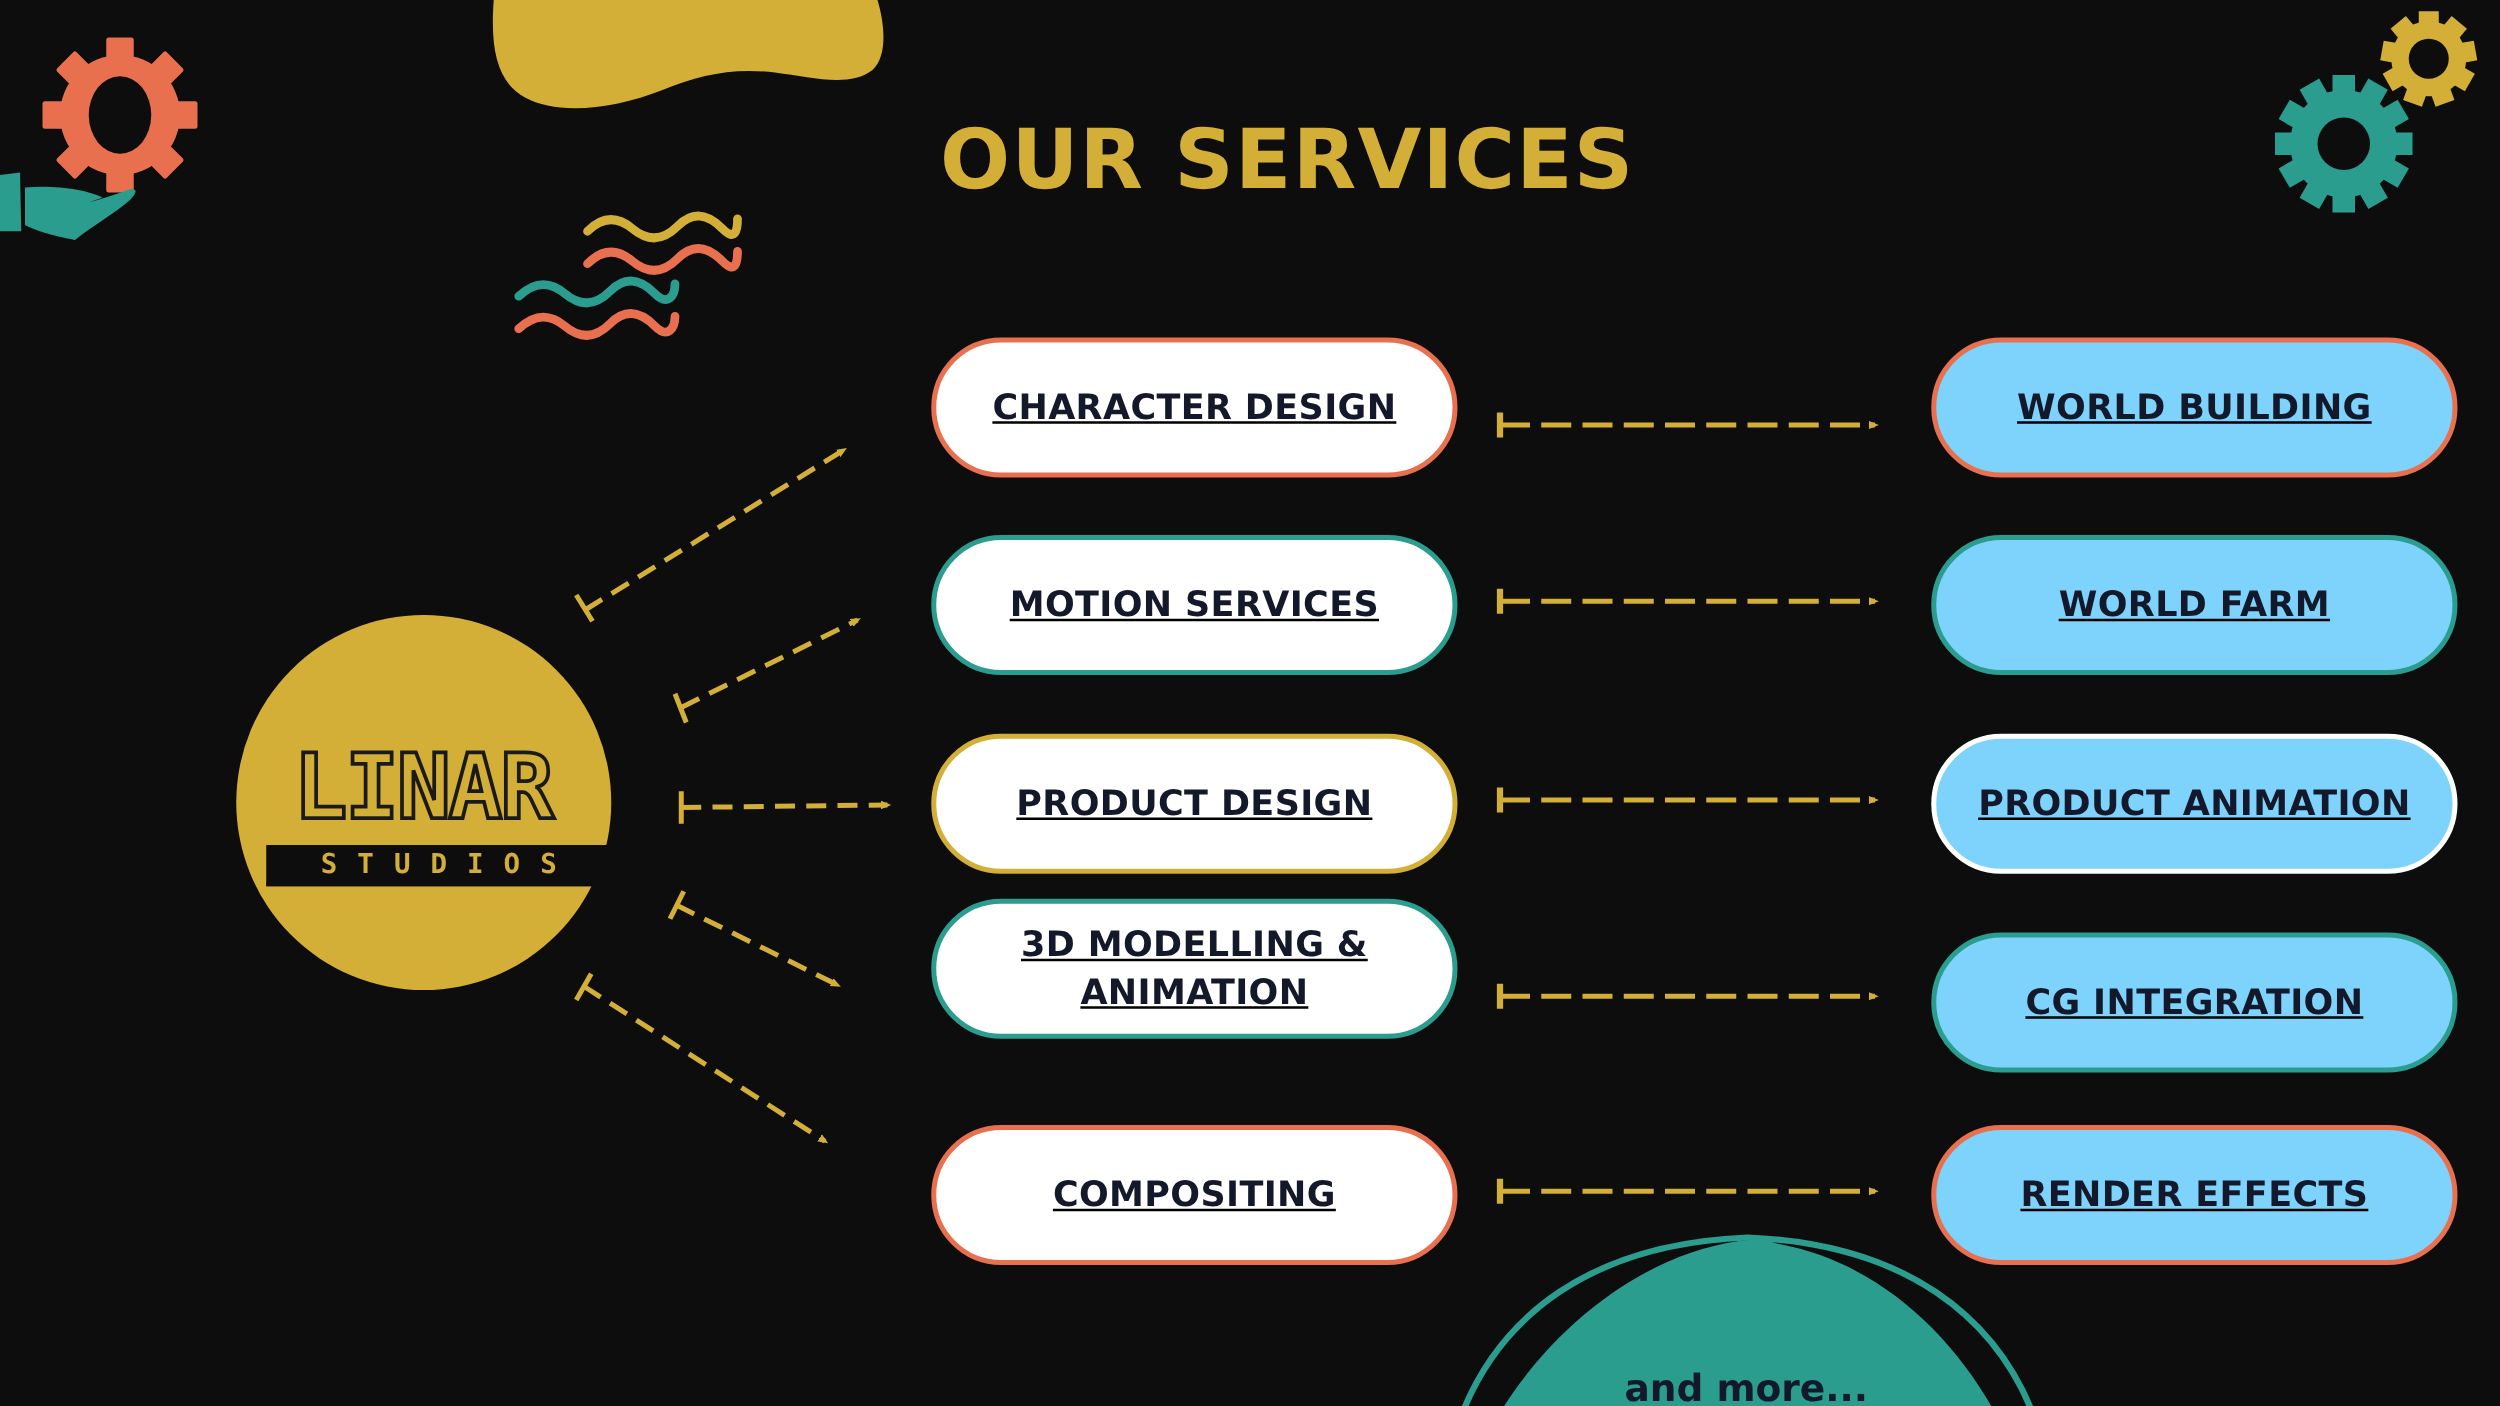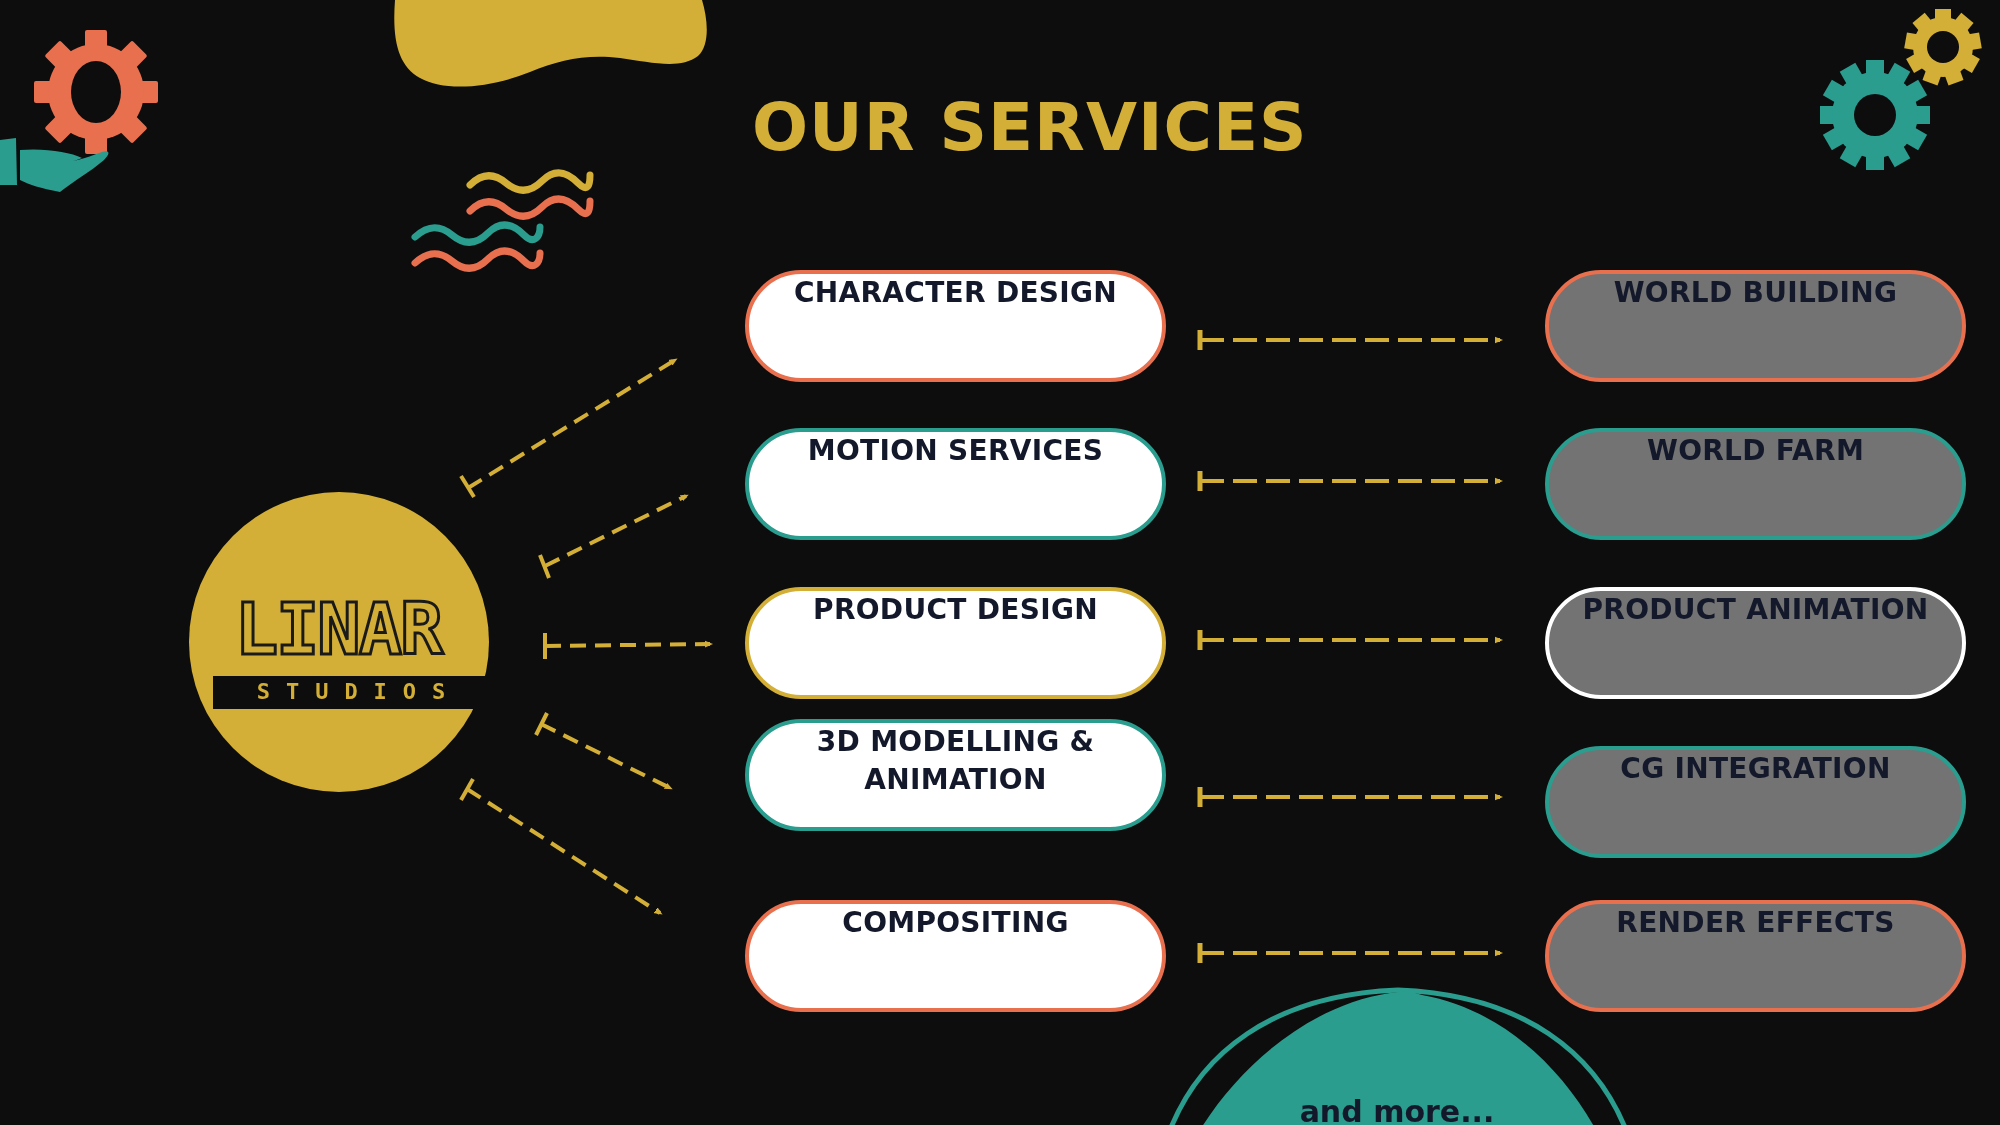--- a/index.html
+++ b/index.html
@@ -1,22 +1,22 @@
 <!DOCTYPE html>
 <html><head>
 <meta charset="utf-8">
 <style>
   html,body{margin:0;padding:0;}
   body{width:2000px;height:1125px;background:#0d0d0d;position:relative;overflow:hidden;font-family:"DejaVu Sans","Liberation Sans",sans-serif;}
   .abs{position:absolute;}
   .title{left:752px;top:88px;width:500px;color:#d4af37;font-size:66px;font-weight:bold;letter-spacing:1px;white-space:nowrap;line-height:80px;}
-  .pill{position:absolute;width:413px;height:104px;border-radius:56px;border:4px solid;display:flex;justify-content:center;text-align:center;box-sizing:content-box;}
+  .pill{position:absolute;width:413px;height:104px;border-radius:56px;border:4px solid;display:flex;align-items:center;justify-content:center;text-align:center;box-sizing:content-box;text-decoration:underline;}
   .pill span{color:#13192b;font-weight:bold;font-size:28px;line-height:38px;letter-spacing:0.3px;}
   .pill.left{left:745px;background:#ffffff;}
-  .pill.right{left:1545px;background:#737373;}
+  .pill.right{left:1545px;background:#7dd3fc;}
   .logo{left:189px;top:492px;width:300px;height:300px;border-radius:50%;background:#d4af37;}
   .logo-word{position:absolute;left:24px;top:90px;width:250px;text-align:center;font-family:"DejaVu Sans Mono","Liberation Mono",monospace;font-weight:bold;font-size:72px;line-height:94px;color:#d4af37;-webkit-text-stroke:3px #1a1a1a;letter-spacing:-2px;}
   .logo-bar{position:absolute;left:24px;top:184px;width:276px;height:30px;background:#0d0d0d;border-bottom:3px solid #0d0d0d;display:flex;align-items:center;justify-content:center;}
   .logo-bar span{color:#d4af37;font-family:"DejaVu Sans Mono","Liberation Mono",monospace;font-weight:bold;font-size:22px;letter-spacing:16px;padding-left:16px;}
   .more-text{position:absolute;left:1297px;top:1094px;width:200px;text-align:center;color:#13192b;font-weight:bold;font-size:30px;}
   svg{position:absolute;overflow:visible;}
 </style>
 </head>
 <body>
 

